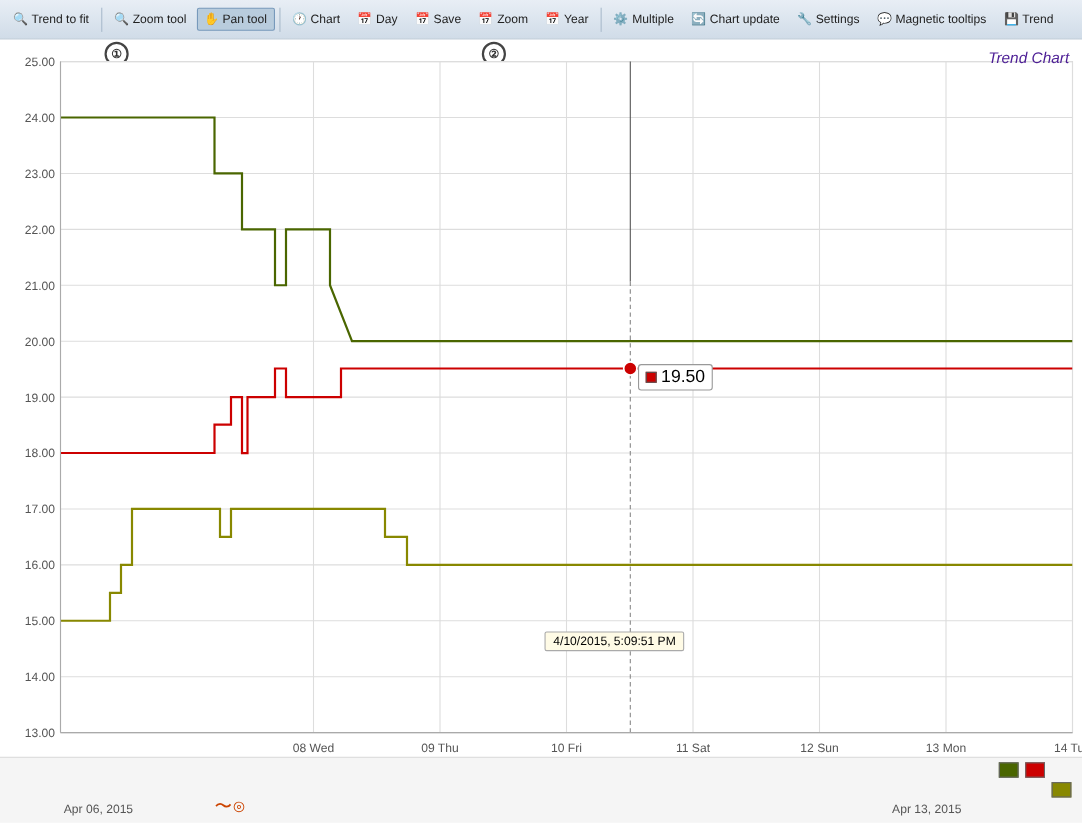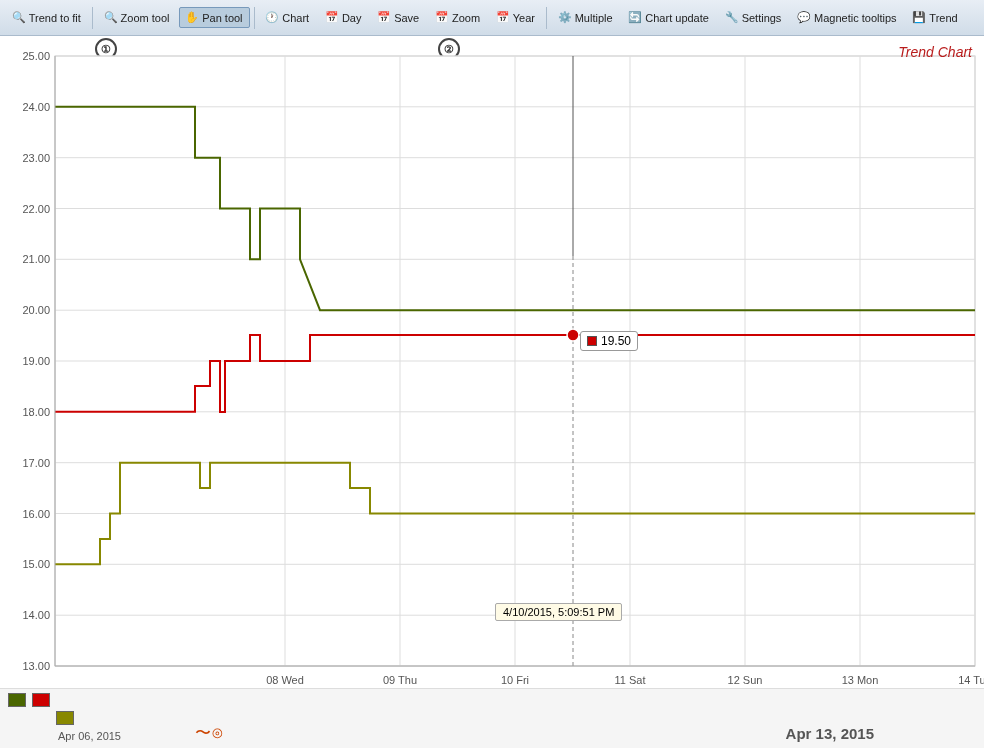--- a/index.html
+++ b/index.html
@@ -33,51 +33,52 @@
     
     #chart-container {
       flex: 1;
       position: relative;
       background: #fff;
       overflow: hidden;
     }
 
     #chart-title {
       position: absolute; top: 8px; right: 12px;
-      font-size: 14px; color: #b91c1c; font-style: italic;
+      font-size: 14px; color: #4c1d95; font-style: italic;
       z-index: 10;
     }
 
     #chart-svg-wrapper {
       position: absolute; top: 0; left: 0; right: 0; bottom: 0;
     }
 
     
     #bottom-area {
       height: 60px;
       background: #f5f5f5;
       border-top: 1px solid #ddd;
       display: flex;
       align-items: flex-start;
       padding: 4px 8px;
       flex-shrink: 0;
       position: relative;
+      justify-content: flex-end;
     }
     .legend-color-box {
       width: 18px; height: 14px; display: inline-block; margin-right: 2px; border: 1px solid #666;
     }
 
     
     .tooltip-bubble {
       position: absolute;
       background: #fff;
       border: 1px solid #999;
       border-radius: 3px;
       padding: 2px 6px;
-      font-size: 12px;
+      font-size: 16px;
       white-space: nowrap;
       display: flex;
       align-items: center;
       gap: 4px;
     }
     .tooltip-color-sq {
       width: 10px; height: 10px; background: #cc0000; border: 1px solid #888;
     }
 
     
@@ -299,38 +300,38 @@
         <line x1="573" y1="20" x2="573" y2="220" stroke="#555" stroke-width="1" stroke-dasharray="none"></line>
         <line x1="573" y1="220" x2="573" y2="630" stroke="#888" stroke-width="1" stroke-dasharray="4,3"></line>
 
         <circle cx="573" cy="299" r="6" fill="#cc0000" stroke="#fff" stroke-width="1.5"></circle>
 
         <line x1="55" y1="630" x2="975" y2="630" stroke="#aaa" stroke-width="1"></line>
         <line x1="55" y1="20" x2="55" y2="630" stroke="#aaa" stroke-width="1"></line>
       </svg>
 
       
-      <div style="position:absolute; left:495px; bottom:67px; background:#fffbe6; border:1px solid #aaa; padding:2px 7px; border-radius:2px; font-size:11px; white-space:nowrap; z-index:20;">4/10/2015, 5:09:51 PM</div>
+      <div style="position:absolute; left:495px; bottom:96px; background:#fffbe6; border:1px solid #aaa; padding:2px 7px; border-radius:2px; font-size:11px; white-space:nowrap; z-index:20;">4/10/2015, 5:09:51 PM</div>
 
       
       <div class="tooltip-bubble" style="position:absolute; left:580px; top:295px; z-index:20;">
         <div class="tooltip-color-sq" style="background:#cc0000; width:10px; height:10px; border:1px solid #555;"></div>
         <span>19.50</span>
       </div>
     </div>
   </div>
 
   <div id="bottom-area">
     <div style="display:flex; gap:4px; align-items:center;">
       <div class="legend-color-box" style="background:#4a6600;"></div>
       <div class="legend-color-box" style="background:#cc0000;"></div>
     </div>
     <div style="margin-left:4px; margin-top:18px; display:flex; align-items:center;">
       <div class="legend-color-box" style="background:#888800;"></div>
     </div>
 
     <div style="position:absolute; left:58px; bottom:6px; font-size:11px; color:#555;">Apr 06, 2015</div>
 
-    <div style="position:absolute; right:110px; bottom:6px; font-size:15px; color:#555;font-weight:bold;">Apr 13, 2015</div>
+    <div style="position:absolute; right:110px; bottom:6px; font-size:11px; color:#555;">Apr 13, 2015</div>
 
     <div style="position:absolute; left:195px; bottom:4px; font-size:16px; color:#cc4400;">〜⊙</div>
   </div>
 </div>
 
 </body></html>

